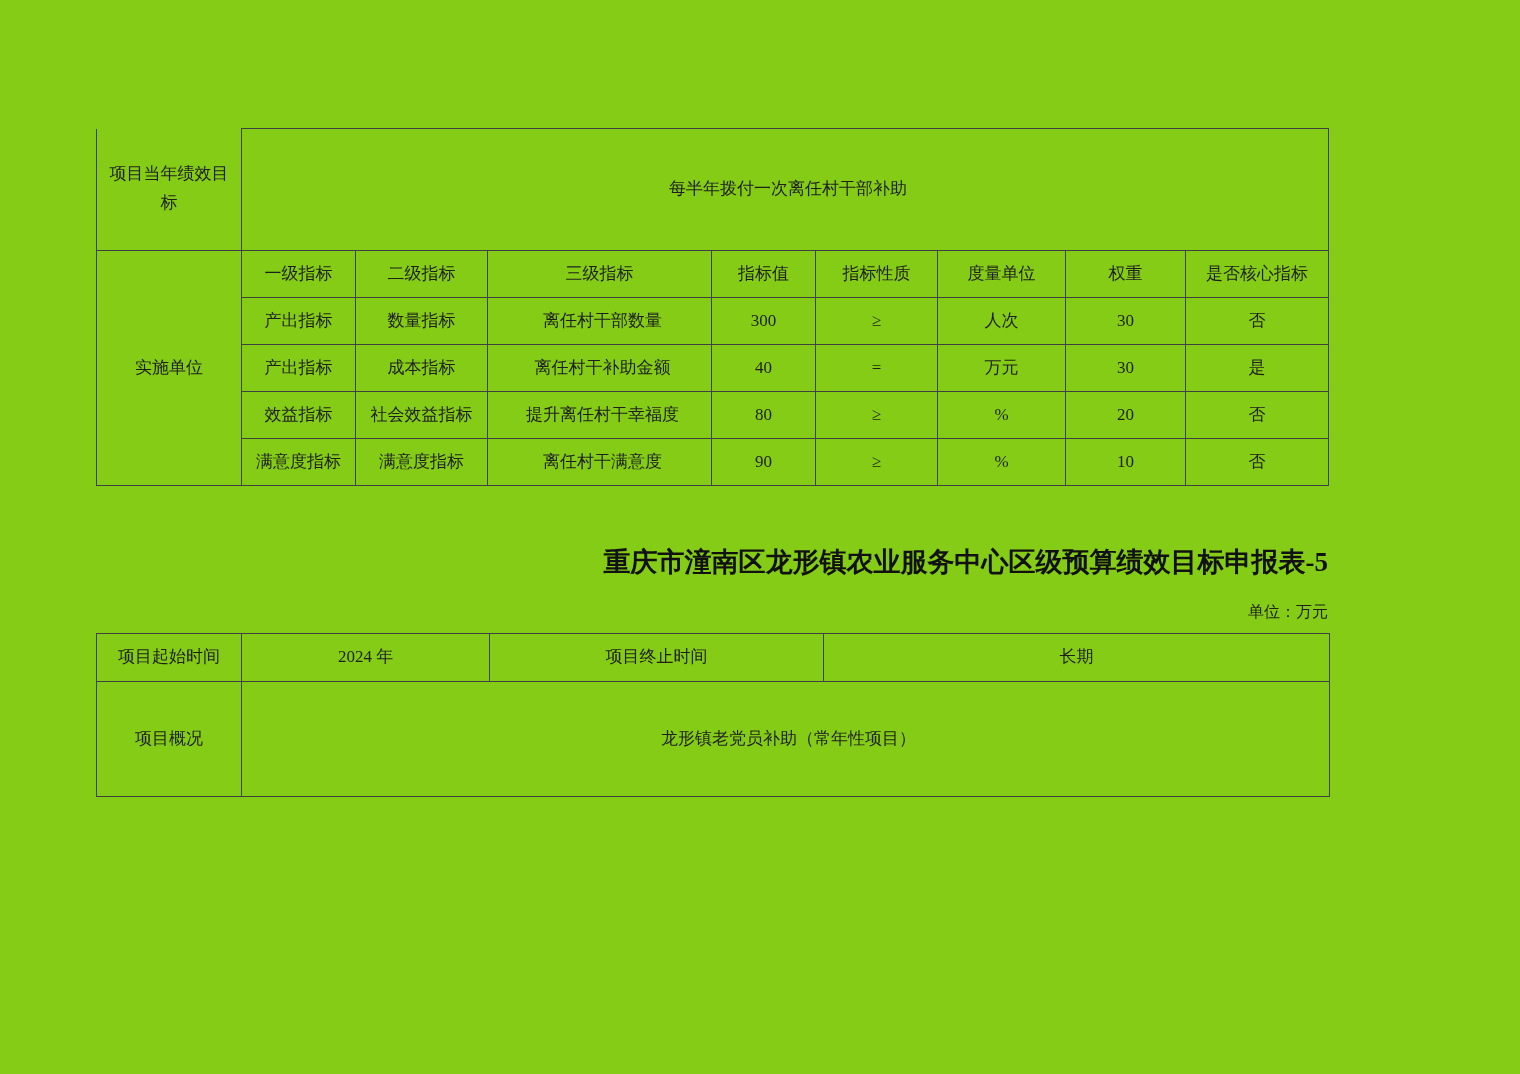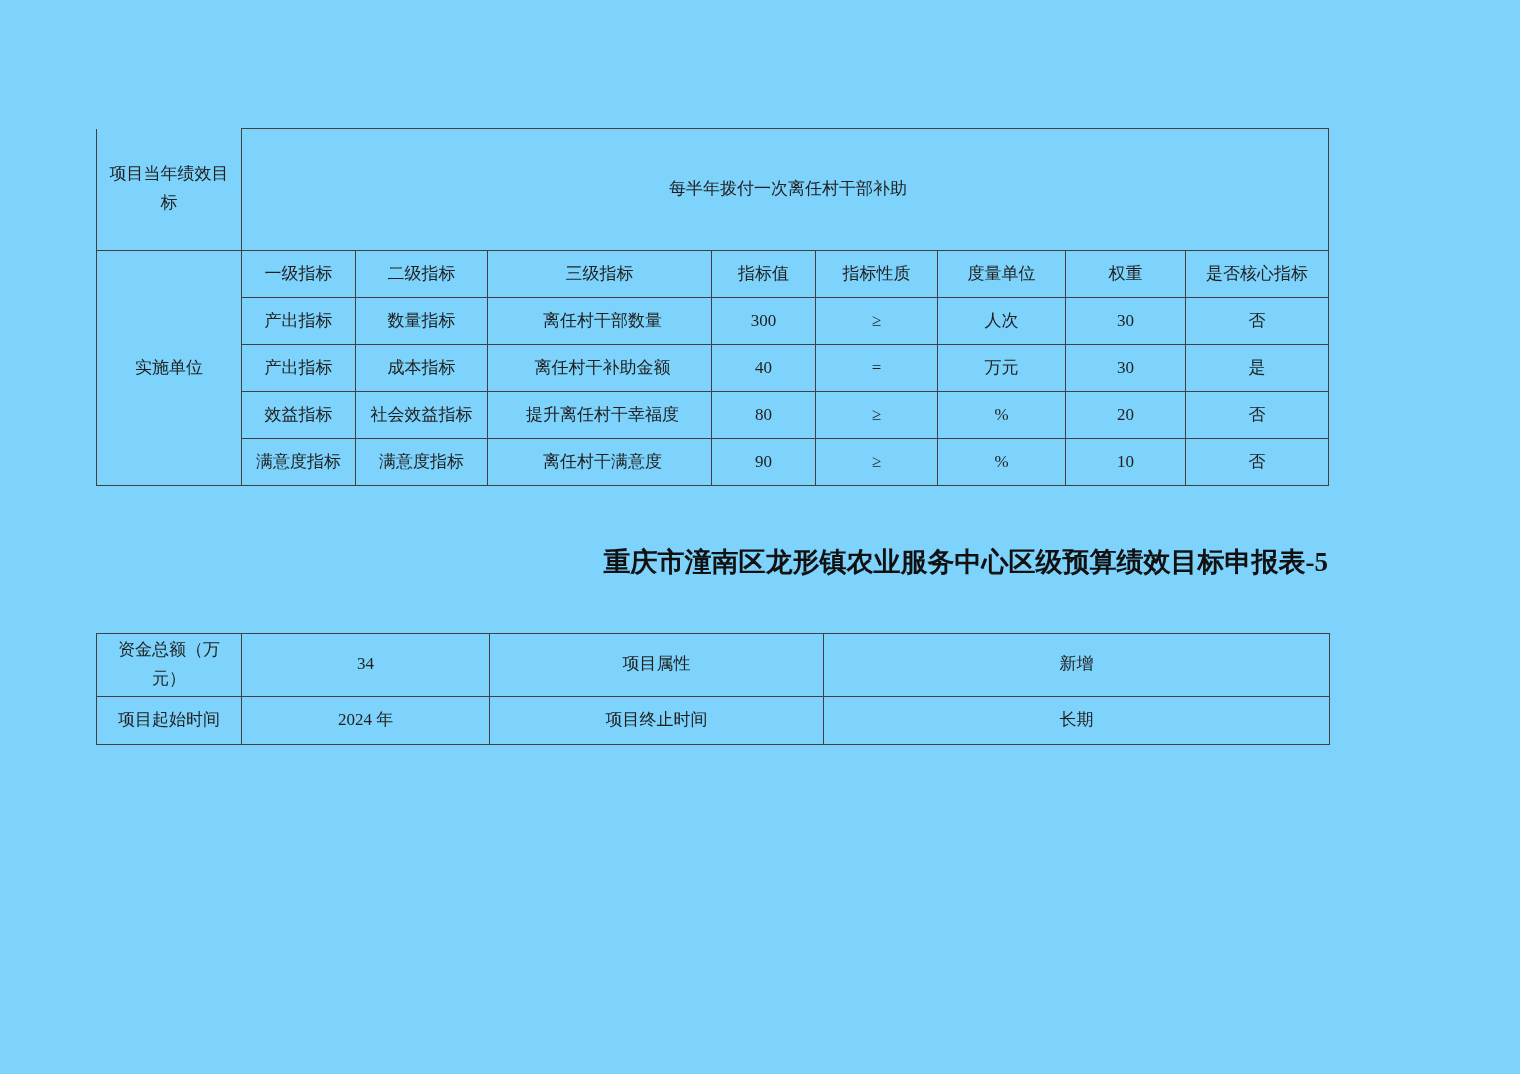--- a/index.html
+++ b/index.html
@@ -1,20 +1,20 @@
 <!DOCTYPE html>
 <html><head>
 <meta charset="utf-8">
 <style>
   html, body { margin: 0; padding: 0; background: #ffffff; }
   .page {
     position: relative;
     width: 1520px;
     height: 1074px;
-    background: #7dd3fc;
+    background: #84cc16;
     font-family: "Liberation Serif", "DejaVu Serif", serif;
     color: #1f1f1f;
   }
   table {
     border-collapse: collapse;
     table-layout: fixed;
     position: absolute;
   }
   td, th {
     border: 1px solid #404040;
@@ -127,37 +127,36 @@
       <td>≥</td>
       <td>%</td>
       <td>10</td>
       <td>否</td>
     </tr>
   </tbody>
     </table>
 
   <div class="page-title">重庆市潼南区龙形镇农业服务中心区级预算绩效目标申报表-5</div>
 
+  <div class="unit-note">单位：万元</div>
 
   <table id="project-table">
     <colgroup>
       <col style="width:145px">
         <col style="width:248px">
         <col style="width:334px">
         <col style="width:506px">
     </colgroup>
     <tbody>
     <tr class="h48">
-      <td>资金总额（万元）</td>
-      <td>34</td>
-      <td>项目属性</td>
-      <td>新增</td>
-    </tr>
-    <tr class="h48">
       <td>项目起始时间</td>
       <td>2024 年</td>
       <td>项目终止时间</td>
       <td>长期</td>
+    </tr>
+    <tr class="h115">
+      <td>项目概况</td>
+      <td colspan="3" class="cell-left">龙形镇老党员补助（常年性项目）</td>
     </tr>
   </tbody>
     </table>
 
 </div>
 
 </body></html>

